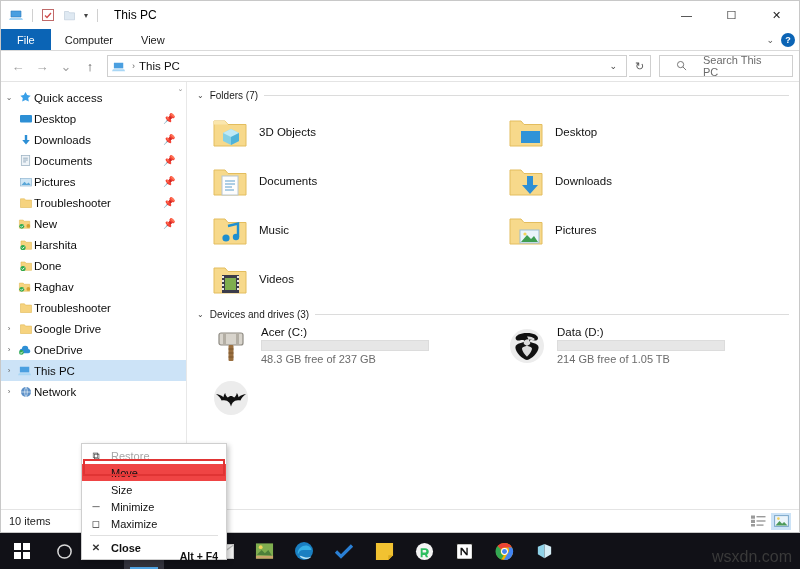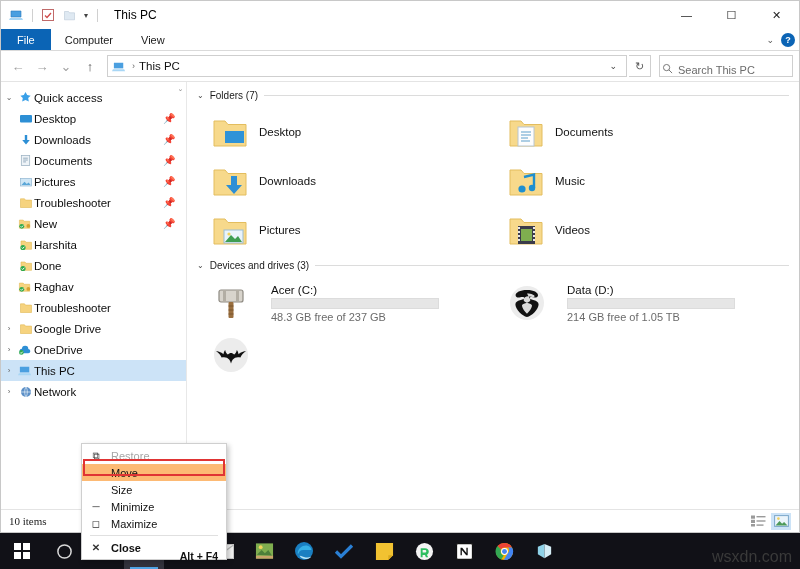--- a/index.html
+++ b/index.html
@@ -83,22 +83,22 @@
   .crumb-drop {
     margin-left: auto; font-size: 9px; color: #444; padding: 0 5px;
   }
   .refreshbtn {
     width: 22px; height: 22px; border: 1px solid #cfcfcf; border-left: none;
     display: flex; align-items: center; justify-content: center;
     color: #555; font-size: 11px; background: #fff;
   }
   .searchbox {
     width: 134px; height: 22px; border: 1px solid #cfcfcf;
-    margin-left: 6px; display: flex; align-items: flex-end;
-    padding: 0 2px; gap: 5px; background: #fff;
+    margin-left: 6px; display: flex; align-items: center;
+    padding: 0 16px; gap: 16px; background: #fff;
   }
   .search-ph { font-size: 11px; color: #6b6b6b; }
 
   
   .body { flex: 1; display: flex; min-height: 0; border-top: 1px solid #e4e4e4; }
 
   
   .navpane {
     width: 186px; flex: 0 0 186px;
     background: #fff; position: relative;
@@ -135,53 +135,53 @@
   .tile {
     width: 50%; height: 49px; display: flex;
     align-items: center; gap: 10px; padding-left: 14px;
   }
   .tile-ico { width: 38px; height: 38px; flex: 0 0 38px; position: relative; }
   .tile-name { font-size: 11.5px; color: #111; }
 
   .drives { display: flex; flex-wrap: wrap; margin-top: 2px; }
   .drive {
     width: 50%; height: 52px; display: flex;
-    gap: 20px; padding-left: 14px; align-items: center;
+    gap: 10px; padding-left: 14px; 
   }
   .drive-ico { width: 40px; height: 40px; flex: 0 0 40px; }
   .drive-info { display: flex; flex-direction: column; gap: 2px; width: 168px; }
   .drive-name { font-size: 11.5px; color: #111; }
   .bar { width: 100%; height: 11px; background: #e6e6e6; border: 1px solid #dcdcdc; }
   .bar-fill { height: 100%; background: #26a0da; }
   .drive-free { font-size: 11px; color: #6b6b6b; }
 
   
   .statusbar {
     height: 23px; flex: 0 0 23px; border-top: 1px solid #e4e4e4;
     display: flex; align-items: center; padding: 0 8px;
-    background: #fff; font-size: 11px; color: #222; font-family: Liberation Serif, serif;
+    background: #fff; font-size: 11px; color: #222;
   }
   .viewtoggles { margin-left: auto; display: flex; gap: 3px; align-items: center; }
   .vt { width: 20px; height: 17px; display: flex; align-items: center; justify-content: center; }
   .vt.active { background: #cce3f7; }
 
   
   .ctxmenu {
     position: absolute; left: 81px; top: 443px;
     width: 146px; background: #ffffff;
     border: 1px solid #cfcfcf;
     box-shadow: 2px 2px 5px rgba(0,0,0,.22);
     padding: 3px 0; z-index: 40;
   }
   .ctxitem {
     height: 17px; display: flex; align-items: center;
     padding: 0 8px; gap: 9px; font-size: 11px; color: #111;
   }
   .ctxitem.disabled { color: #a6a6a6; }
-  .ctxitem.highlight { background: #fdba74; }
+  .ctxitem.highlight { background: #ef4444; }
   .ctxitem.bold { font-weight: bold; }
   .ctx-ico { width: 12px; flex: 0 0 12px; text-align: center; font-size: 10px; color: #333; }
   .ctx-accel { margin-left: auto; font-size: 10.5px; margin-top: 16px; }
   .ctx-sep { height: 1px; background: #e0e0e0; margin: 3px 8px; }
   .redbox {
     position: absolute; left: 83px; top: 459px;
     width: 142px; height: 17px;
     border: 2px solid #e03434; z-index: 50; pointer-events: none;
   }
 
@@ -460,20 +460,32 @@
       <div class="content">
 
         <div class="grouphdr">
           <span class="gchev">⌄</span>
           <span class="gtxt">Folders (7)</span>
           <span class="gline"></span>
         </div>
 
         <div class="tiles">
 
+          <div class="tile">
+            <span class="tile-ico">
+              <svg width="38" height="38" viewBox="0 0 38 38">
+                <path d="M3 8h11l3 3.5h18V33H3z" fill="#f7d98b" stroke="#e3bd5e" stroke-width="1"></path>
+                <path d="M3 8h11l3 3.5H3z" fill="#fae6ad"></path>
+                <path d="M20 16l8 4v8l-8 4-8-4v-8z" fill="#7fd0e8" opacity=".95"></path>
+                <path d="M20 16l8 4-8 4-8-4z" fill="#bfe9f5"></path>
+                <path d="M20 24v8l8-4v-8z" fill="#4fb3d9"></path>
+              </svg>
+            </span>
+            <span class="tile-name">3D Objects</span>
+          </div>
 
           <div class="tile">
             <span class="tile-ico">
               <svg width="38" height="38" viewBox="0 0 38 38">
                 <path d="M3 8h11l3 3.5h18V33H3z" fill="#f7d98b" stroke="#e3bd5e" stroke-width="1"></path>
                 <rect x="14" y="18" width="19" height="12" fill="#2f93d8"></rect>
               </svg>
             </span>
             <span class="tile-name">Desktop</span>
           </div>

